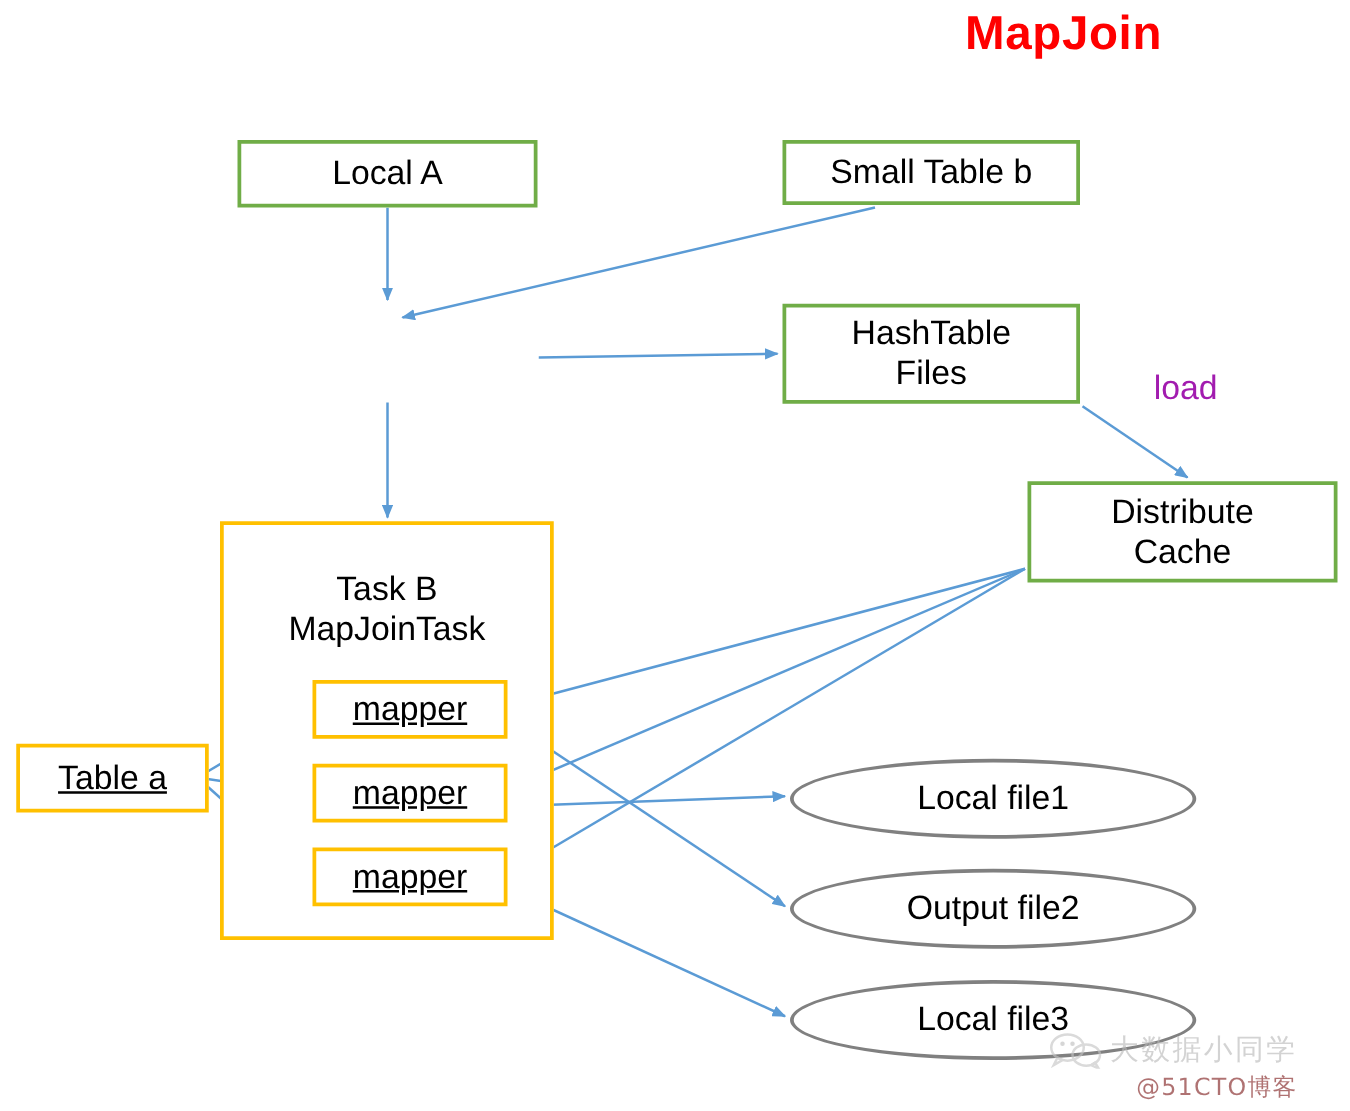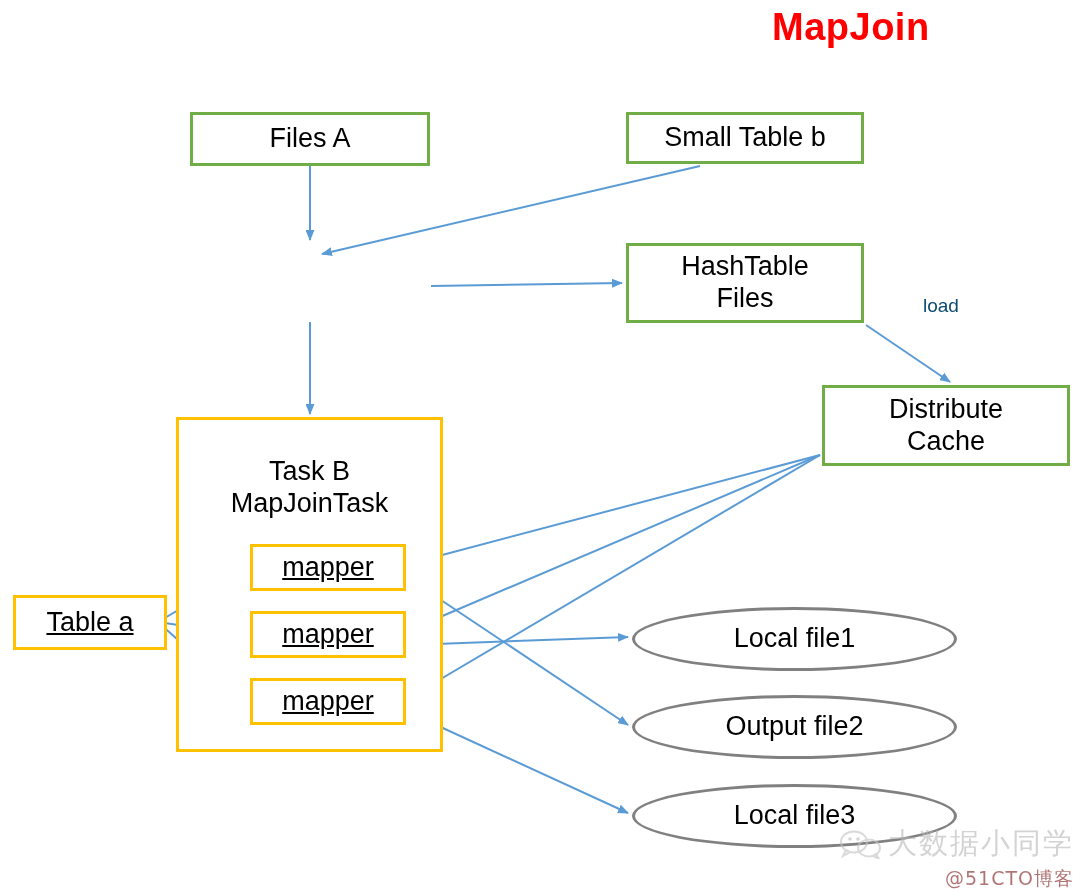--- a/index.html
+++ b/index.html
@@ -71,38 +71,38 @@
   .page-title {
     position: absolute;
     color: #FF0000;
     font-weight: bold;
     font-size: 38px;
     letter-spacing: 0.5px;
     z-index: 5;
   }
   .edge-label {
     position: absolute;
-    font-size: 19px;
-    color: #0c4a6e;
+    font-size: 27px;
+    color: #a21caf;
     z-index: 4;
   }
   
   .watermark {
     position: absolute;
     z-index: 6;
     opacity: 0.62;
     pointer-events: none;
   }
   .wm-row1 {
     display: flex;
     align-items: center;
     gap: 6px;
   }
   .wm-cn {
-    font-size: 29px;
+    font-size: 23px;
     color: #b9b9b9;
     letter-spacing: 2px;
     font-family: "DejaVu Sans", sans-serif;
   }
   .wm-row2 {
     text-align: right;
     font-size: 19px;
     color: #7f1d1d;
     letter-spacing: 1px;
     margin-top: 2px;
@@ -141,21 +141,21 @@
       <line x1="820" y1="455" x2="412" y2="563"></line>
       <line x1="820" y1="455" x2="412" y2="629"></line>
       <line x1="820" y1="455" x2="412" y2="696"></line>
 
       <line x1="408" y1="578" x2="628" y2="725"></line>
       <line x1="408" y1="645" x2="628" y2="637"></line>
       <line x1="408" y1="712" x2="628" y2="813"></line>
     </g>
   </svg>
 
-  <div class="node green" style="left:190px; top:112px; width:240px; height:54px;">Files A</div>
+  <div class="node green" style="left:190px; top:112px; width:240px; height:54px;">Local A</div>
 
   <div class="node green" style="left:626px; top:112px; width:238px; height:52px;">Small Table b</div>
 
 
   <div class="node green" style="left:626px; top:243px; width:238px; height:80px;">HashTable
 Files</div>
 
   <div class="node green" style="left:822px; top:385px; width:248px; height:81px;">Distribute
 Cache</div>
 

